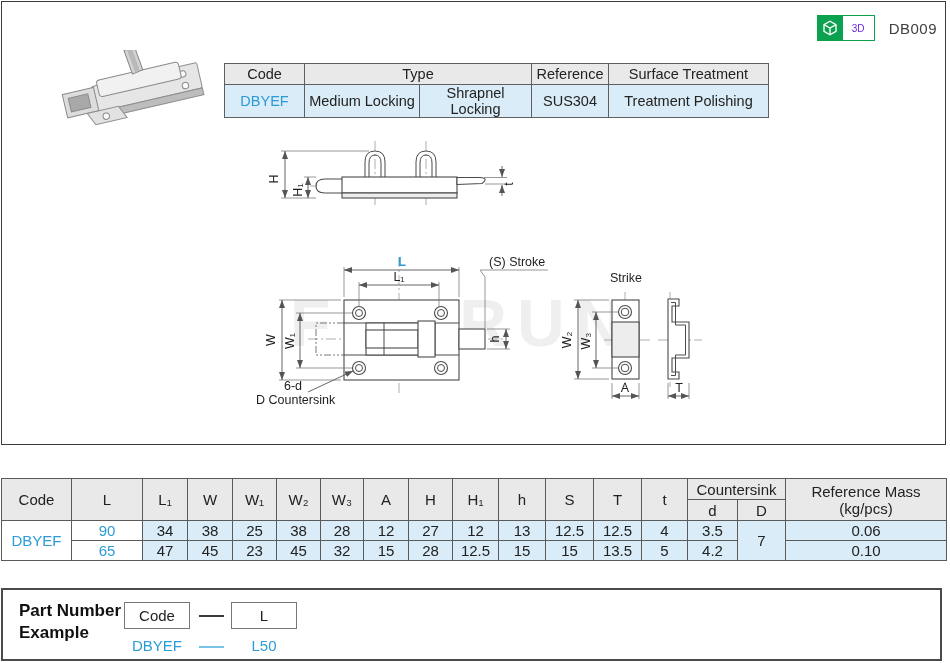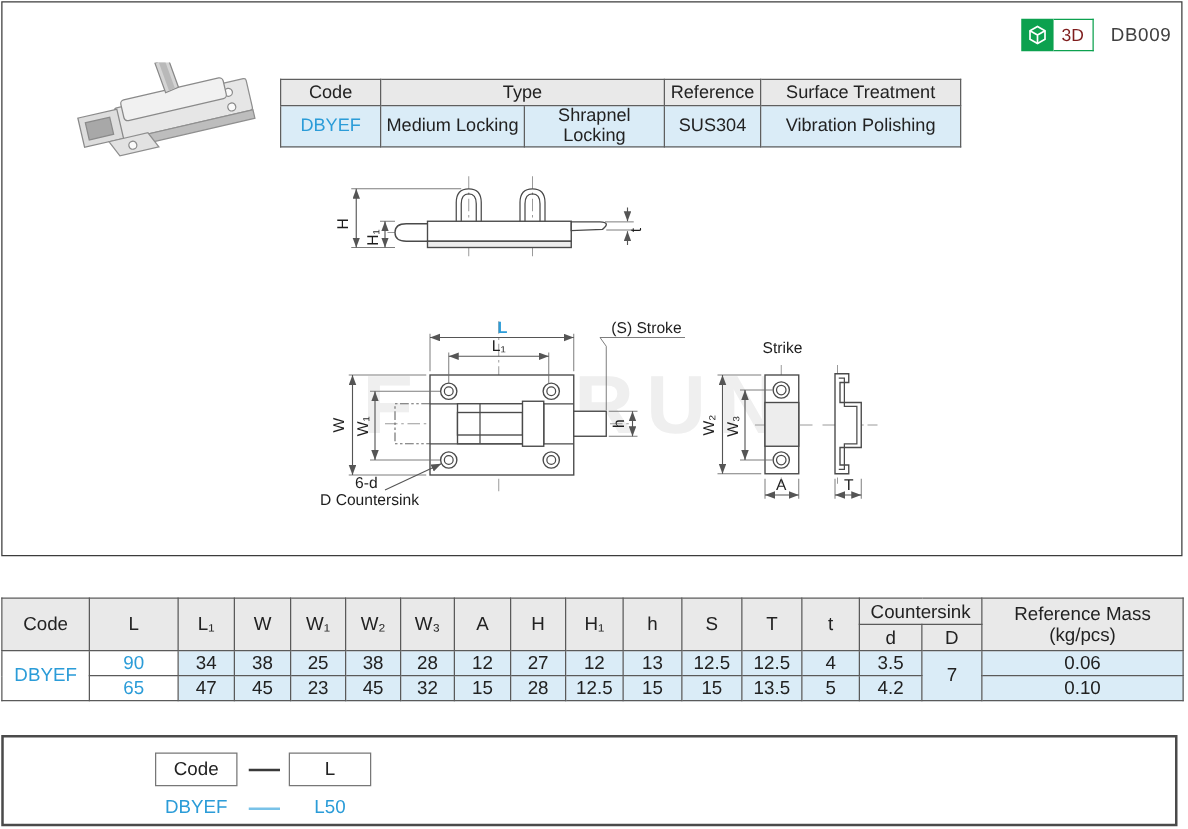--- a/index.html
+++ b/index.html
@@ -10,22 +10,22 @@
   
   .main-box { position:absolute; left:1px; top:1px; width:945px; height:444px; border:1.5px solid #3c3c3c; background:#fff; }
 
   
   .photo { position:absolute; left:48px; top:48px; width:160px; height:90px; }
 
   
   .badge-row { position:absolute; right:8px; top:13px; display:flex; align-items:center; gap:14px; }
   .badge-3d { display:flex; align-items:stretch; cursor:pointer; }
   .badge-cube { width:26px; height:26px; background:#0ca14f; display:flex; align-items:center; justify-content:center; }
-  .badge-3d-label { width:32px; height:26px; border:1px solid #0ca14f; border-left:none; color:#7f1d1d;
-                    font-size:14px; display:flex; align-items:center; justify-content:center; background:#fff; }
+  .badge-3d-label { width:32px; height:26px; border:1px solid #0ca14f; border-left:none; color:#6d28d9;
+                    font-size:10px; display:flex; align-items:center; justify-content:center; background:#fff; }
   .part-no { font-size:15px; color:#404040; letter-spacing:0.5px; }
 
   
   .info-table { position:absolute; left:222px; top:61px; border-collapse:collapse; table-layout:fixed; }
   .info-table th, .info-table td { border:1px solid #5f5f5f; text-align:center; font-weight:400; font-size:14.5px; color:#222; }
   .info-table th { background:#e9e9e9; height:21px; }
   .info-table td { background:#daecf7; height:23px; }
   .info-table td.code { color:#2b9cd8; }
 
   
@@ -114,21 +114,21 @@
         <th>Code</th>
         <th colspan="2">Type</th>
         <th>Reference</th>
         <th>Surface Treatment</th>
       </tr>
       <tr>
         <td class="code">DBYEF</td>
         <td>Medium Locking</td>
         <td>Shrapnel Locking</td>
         <td>SUS304</td>
-        <td>Vibration Polishing</td>
+        <td>Treatment Polishing</td>
       </tr>
     </tbody>
       </table>
 
     <div class="watermark">FORRUN</div>
 
     <svg class="drawing" viewBox="0 0 470 292">
       <defs>
         <marker id="arw" markerWidth="10" markerHeight="8" refX="8" refY="3" orient="auto-start-reverse" markerUnits="userSpaceOnUse">
           <path d="M0,0 L8,3 L0,6 Z" fill="#555"></path>
@@ -316,20 +316,24 @@
         <td>15</td>
         <td>13.5</td>
         <td>5</td>
         <td>4.2</td>
         <td>0.10</td>
       </tr>
     </tbody>
   </table>
 
   <div class="pn-box">
+    <div class="pn-title">
+      <div>Part Number</div>
+      <div>Example</div>
+    </div>
     <div class="pn-cell c1">Code</div>
     <div class="pn-dash dark"></div>
     <div class="pn-cell c2">L</div>
     <div class="pn-val v1">DBYEF</div>
     <div class="pn-dash blue"></div>
     <div class="pn-val v2">L50</div>
   </div>
 
 </div>
 

